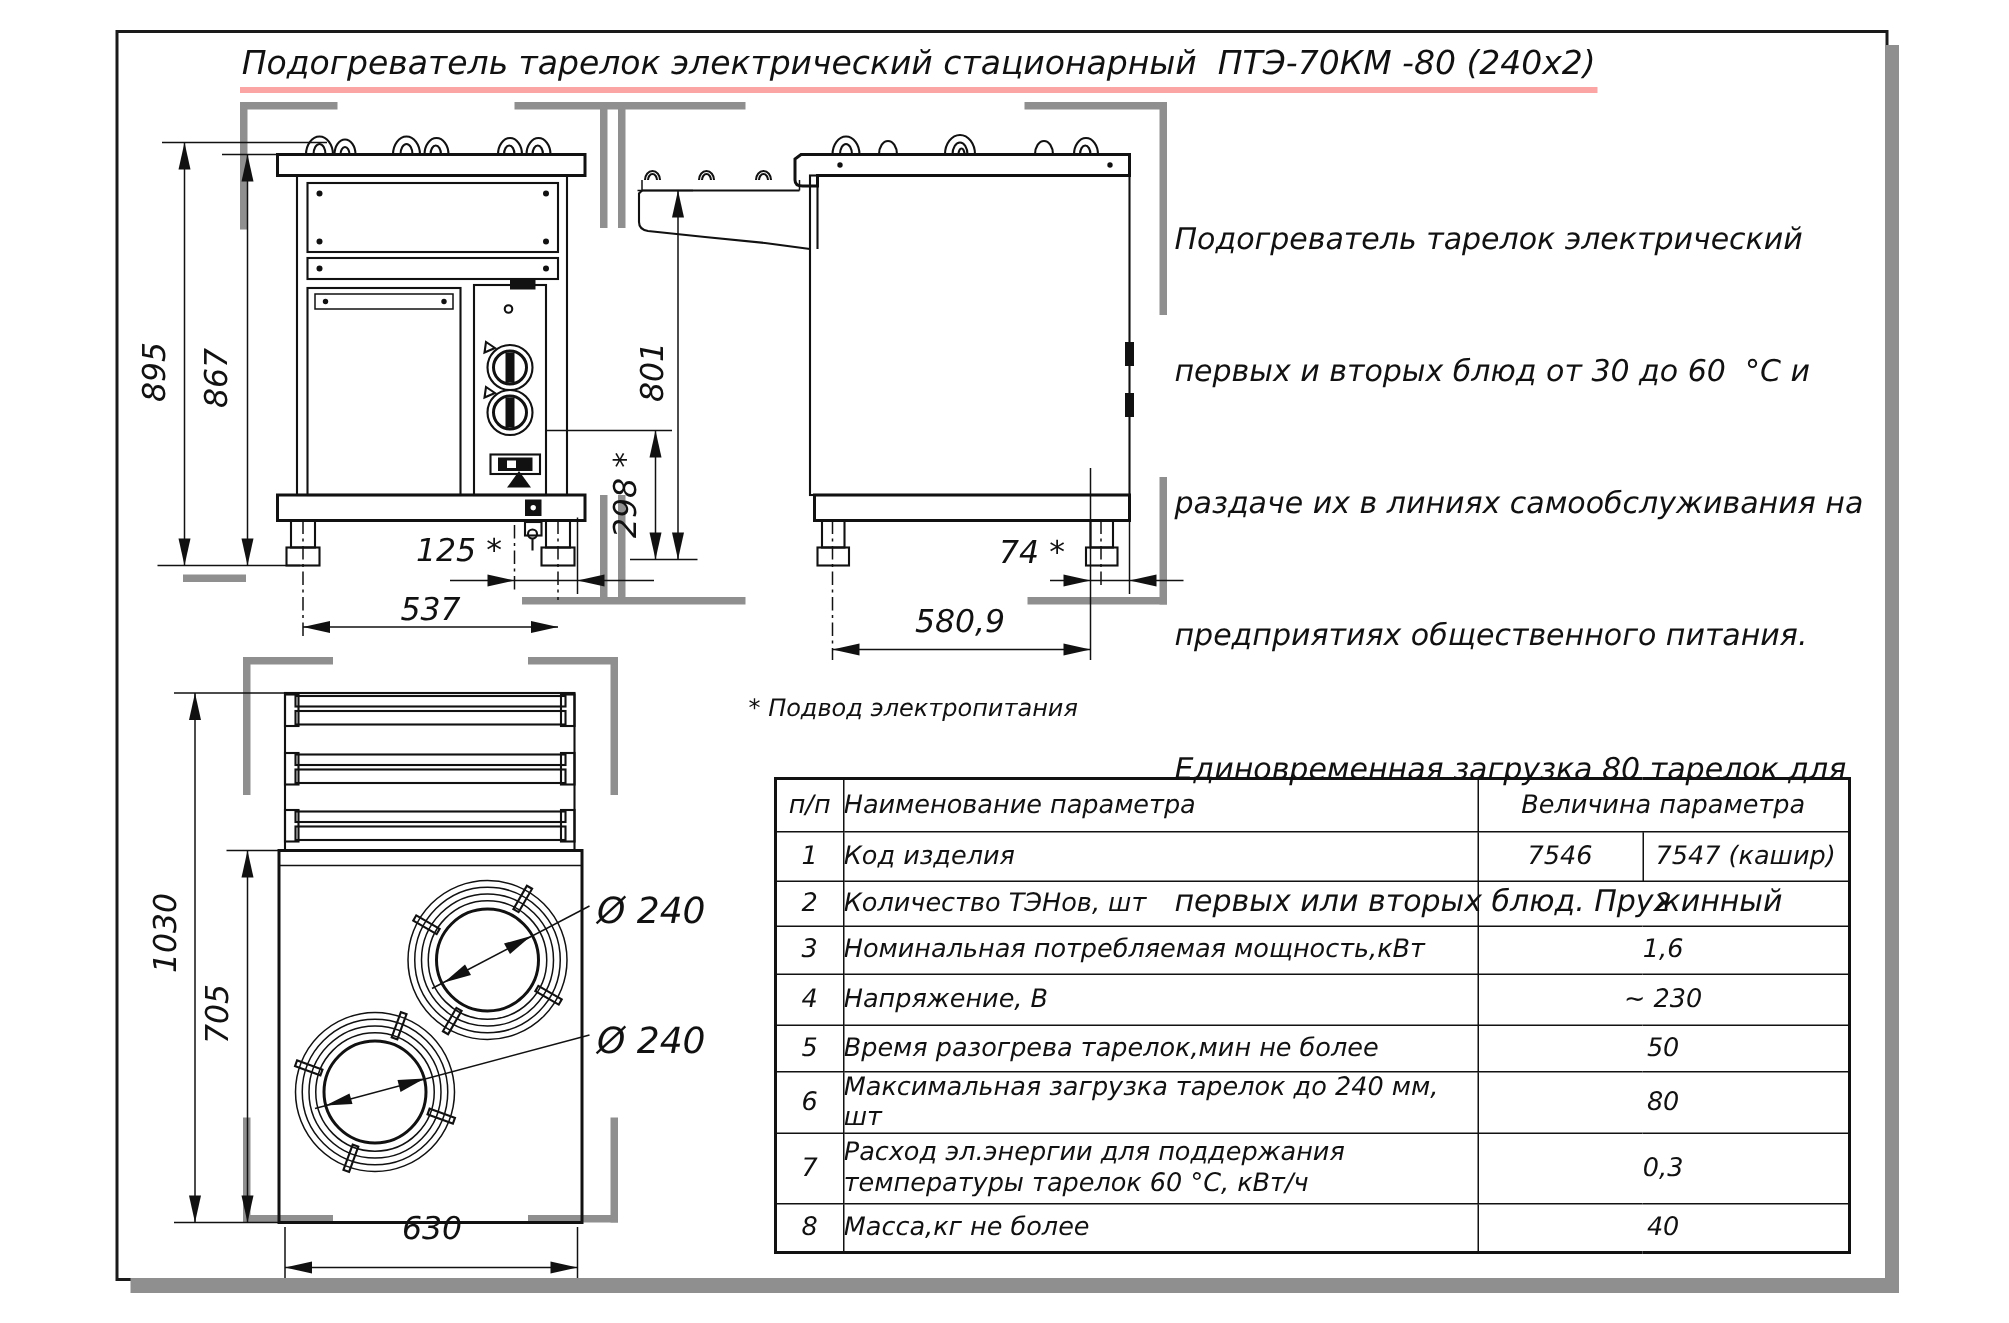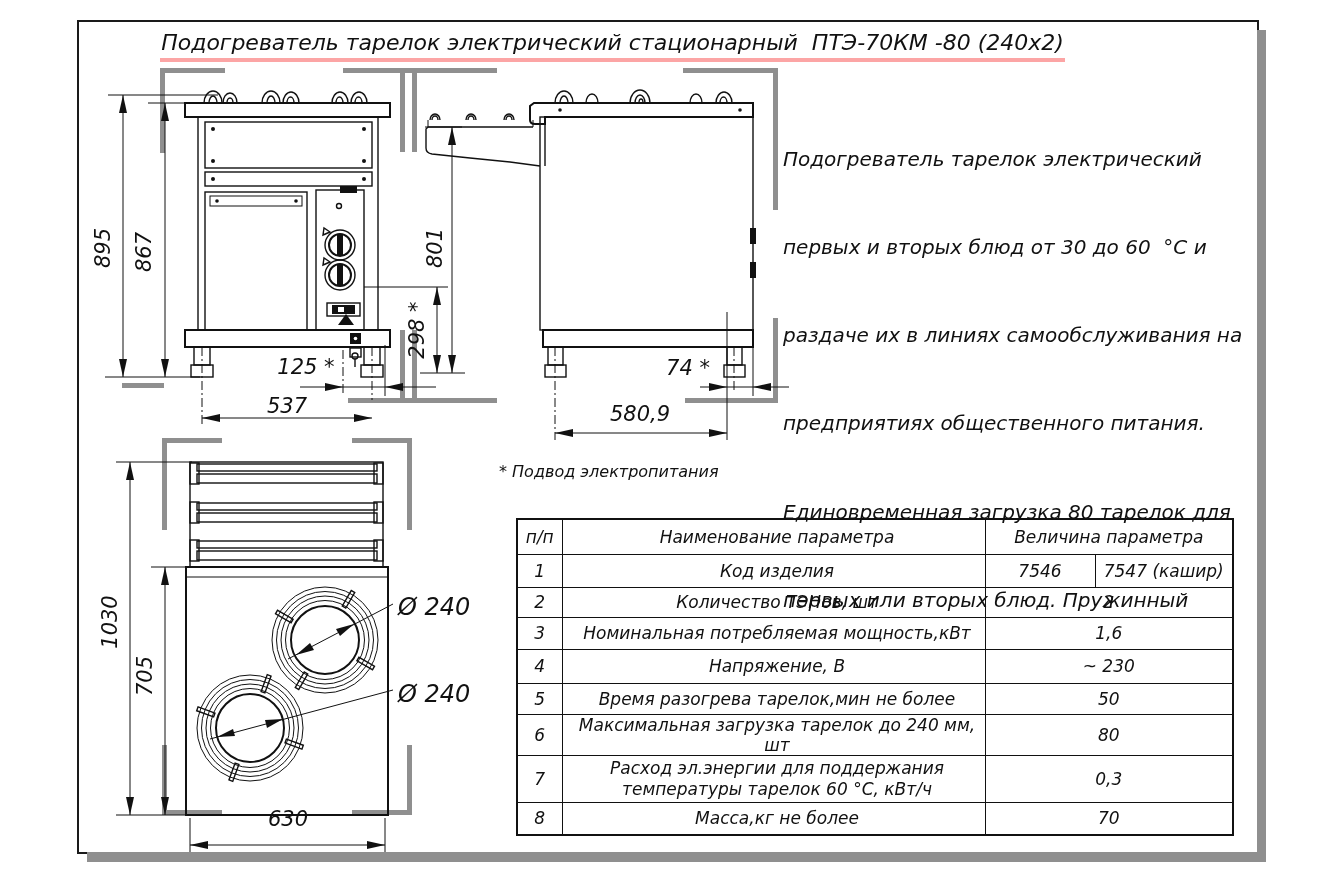--- a/index.html
+++ b/index.html
@@ -16,21 +16,21 @@
   .desc{position:absolute;left:783px;top:86px;width:472px;font-style:italic;font-size:20px;
         line-height:29.4px;white-space:pre;}
   .desc p{margin:0;}
   
   .note{position:absolute;left:499px;top:462px;font-style:italic;font-size:16px;white-space:pre;}
   
   .ptable{position:absolute;left:500px;top:518px;border-collapse:collapse;table-layout:fixed;
           font-style:italic;font-size:17px;}
   .ptable td,.ptable th{border:1.6px solid #111;font-weight:normal;padding:0 4px;overflow:hidden;}
   .ptable .c{text-align:center;}
-  .ptable .l{text-align:center;padding-left:11px;}
+  .ptable .l{text-align:left;padding-left:0;}
   .ptable{border:2.5px solid #111;margin-left:16px;}
   svg{position:absolute;left:0;top:0;}
   svg .s1{stroke:#111;stroke-width:1.4;fill:none;}
   svg .s2{stroke:#111;stroke-width:2;fill:none;}
   svg .th{stroke:#111;stroke-width:1;fill:none;}
   svg .dl{stroke:#111;stroke-width:1;fill:none;}
   svg .dsh{stroke:#111;stroke-width:1;fill:none;stroke-dasharray:9 3 2 3;}
   svg .blk{fill:#111;stroke:none;}
   svg .gry{fill:#8f8f8f;stroke:none;}
   svg text.dim{font:italic 21px "DejaVu Sans",sans-serif;fill:#111;}
@@ -379,17 +379,17 @@
       <td class="c" colspan="2">80</td>
     </tr>
     <tr style="height:47px">
       <td class="c">7</td>
       <td class="l" style="line-height:21px">Расход эл.энергии для поддержания температуры тарелок 60  °С, кВт/ч</td>
       <td class="c" colspan="2">0,3</td>
     </tr>
     <tr style="height:33px">
       <td class="c">8</td>
       <td class="l">Масса,кг не более</td>
-      <td class="c" colspan="2">70</td>
+      <td class="c" colspan="2">40</td>
     </tr>
   </tbody>
     </table>
 </div>
 
 </body></html>

